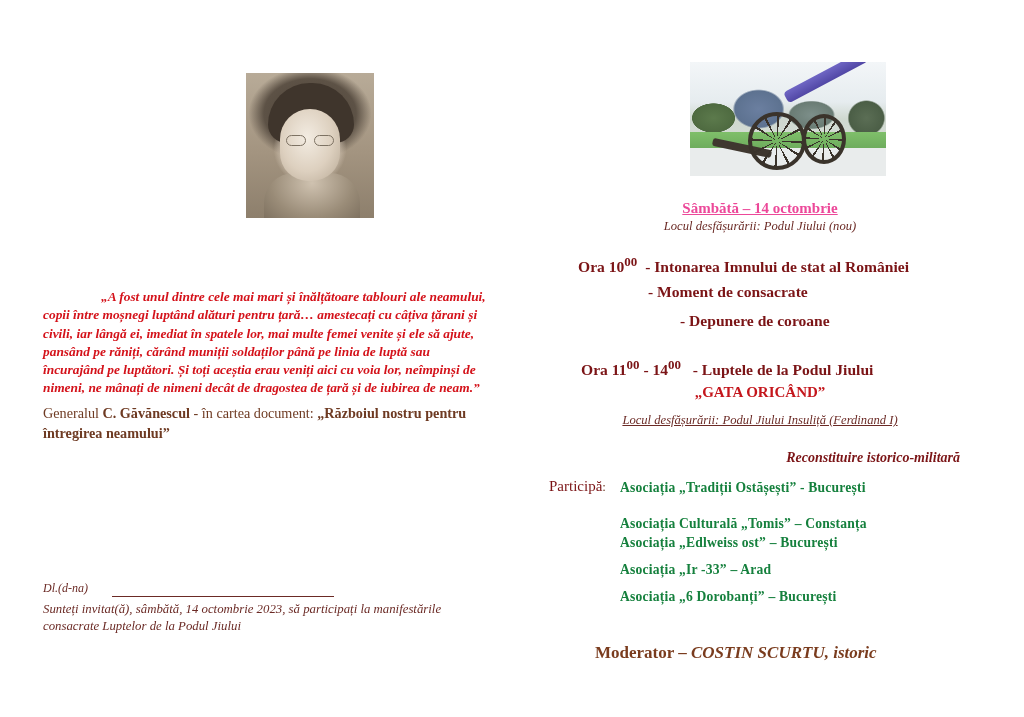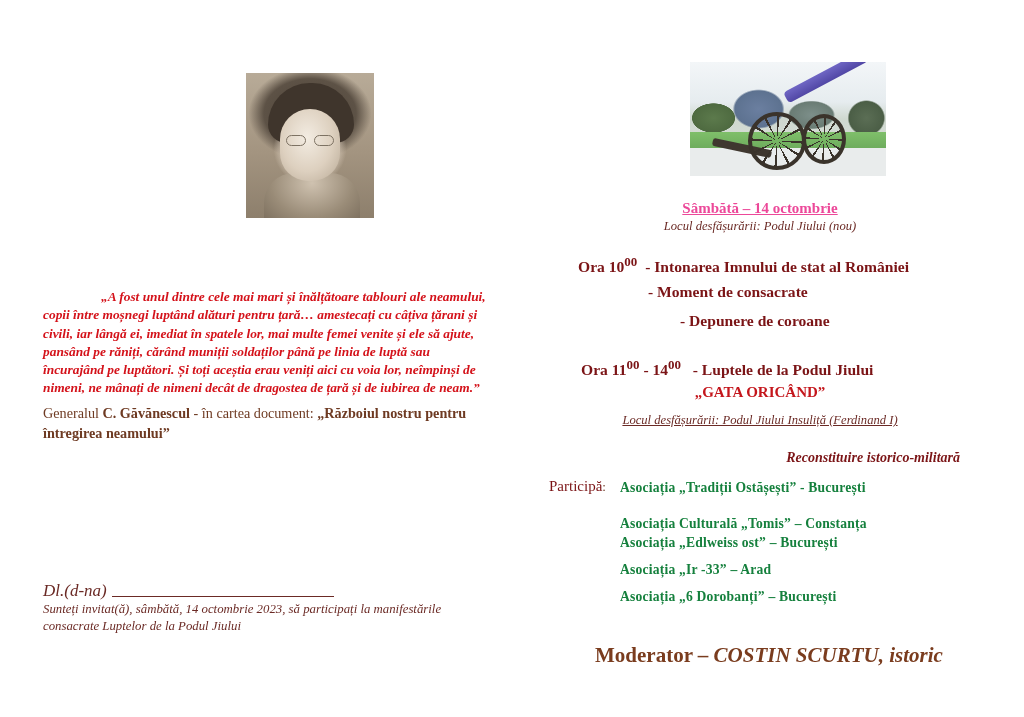--- a/index.html
+++ b/index.html
@@ -88,21 +88,21 @@
   .citation {
     left: 43px; top: 404px; width: 450px;
     font-family: "Liberation Serif", serif;
     color: #6e3a22; font-size: 14.2px; line-height: 19.5px;
   }
   .citation b { color: #6e3a22; }
 
   .invite-line {
     left: 43px; top: 581px;
     font-family: "Liberation Serif", serif; font-style: italic;
-    color: #6b2a25; font-size: 17px;
+    color: #6b2a25; font-size: 12px;
   }
   .invite-underline {
     left: 112px; top: 596px; width: 222px; height: 1px; background: #6b2a25;
   }
   .invite-text {
     left: 43px; top: 601px; width: 400px;
     font-family: "Liberation Serif", serif; font-style: italic;
     color: #6b2a25; font-size: 12.8px; line-height: 16.5px;
   }
 
@@ -156,21 +156,21 @@
   }
   .a0 { left: 620px; top: 480px; }
   .a1 { left: 620px; top: 508px; margin-top: 8px; }
   .a2 { left: 620px; top: 535px; }
   .a3 { left: 620px; top: 562px; }
   .a4 { left: 620px; top: 589px; }
 
   .moderator {
     left: 595px; top: 643px;
     font-family: "Liberation Serif", serif; font-weight: bold;
-    color: #7a3c1e; font-size: 21px; white-space: nowrap;
+    color: #7a3c1e; font-size: 17px; white-space: nowrap;
   }
   .moderator i { font-style: italic; }
 </style>
 </head>
 <body>
 
 <div class="abs portrait">
   <div class="collar"></div>
   <div class="hair"></div>
   <div class="face"></div>

